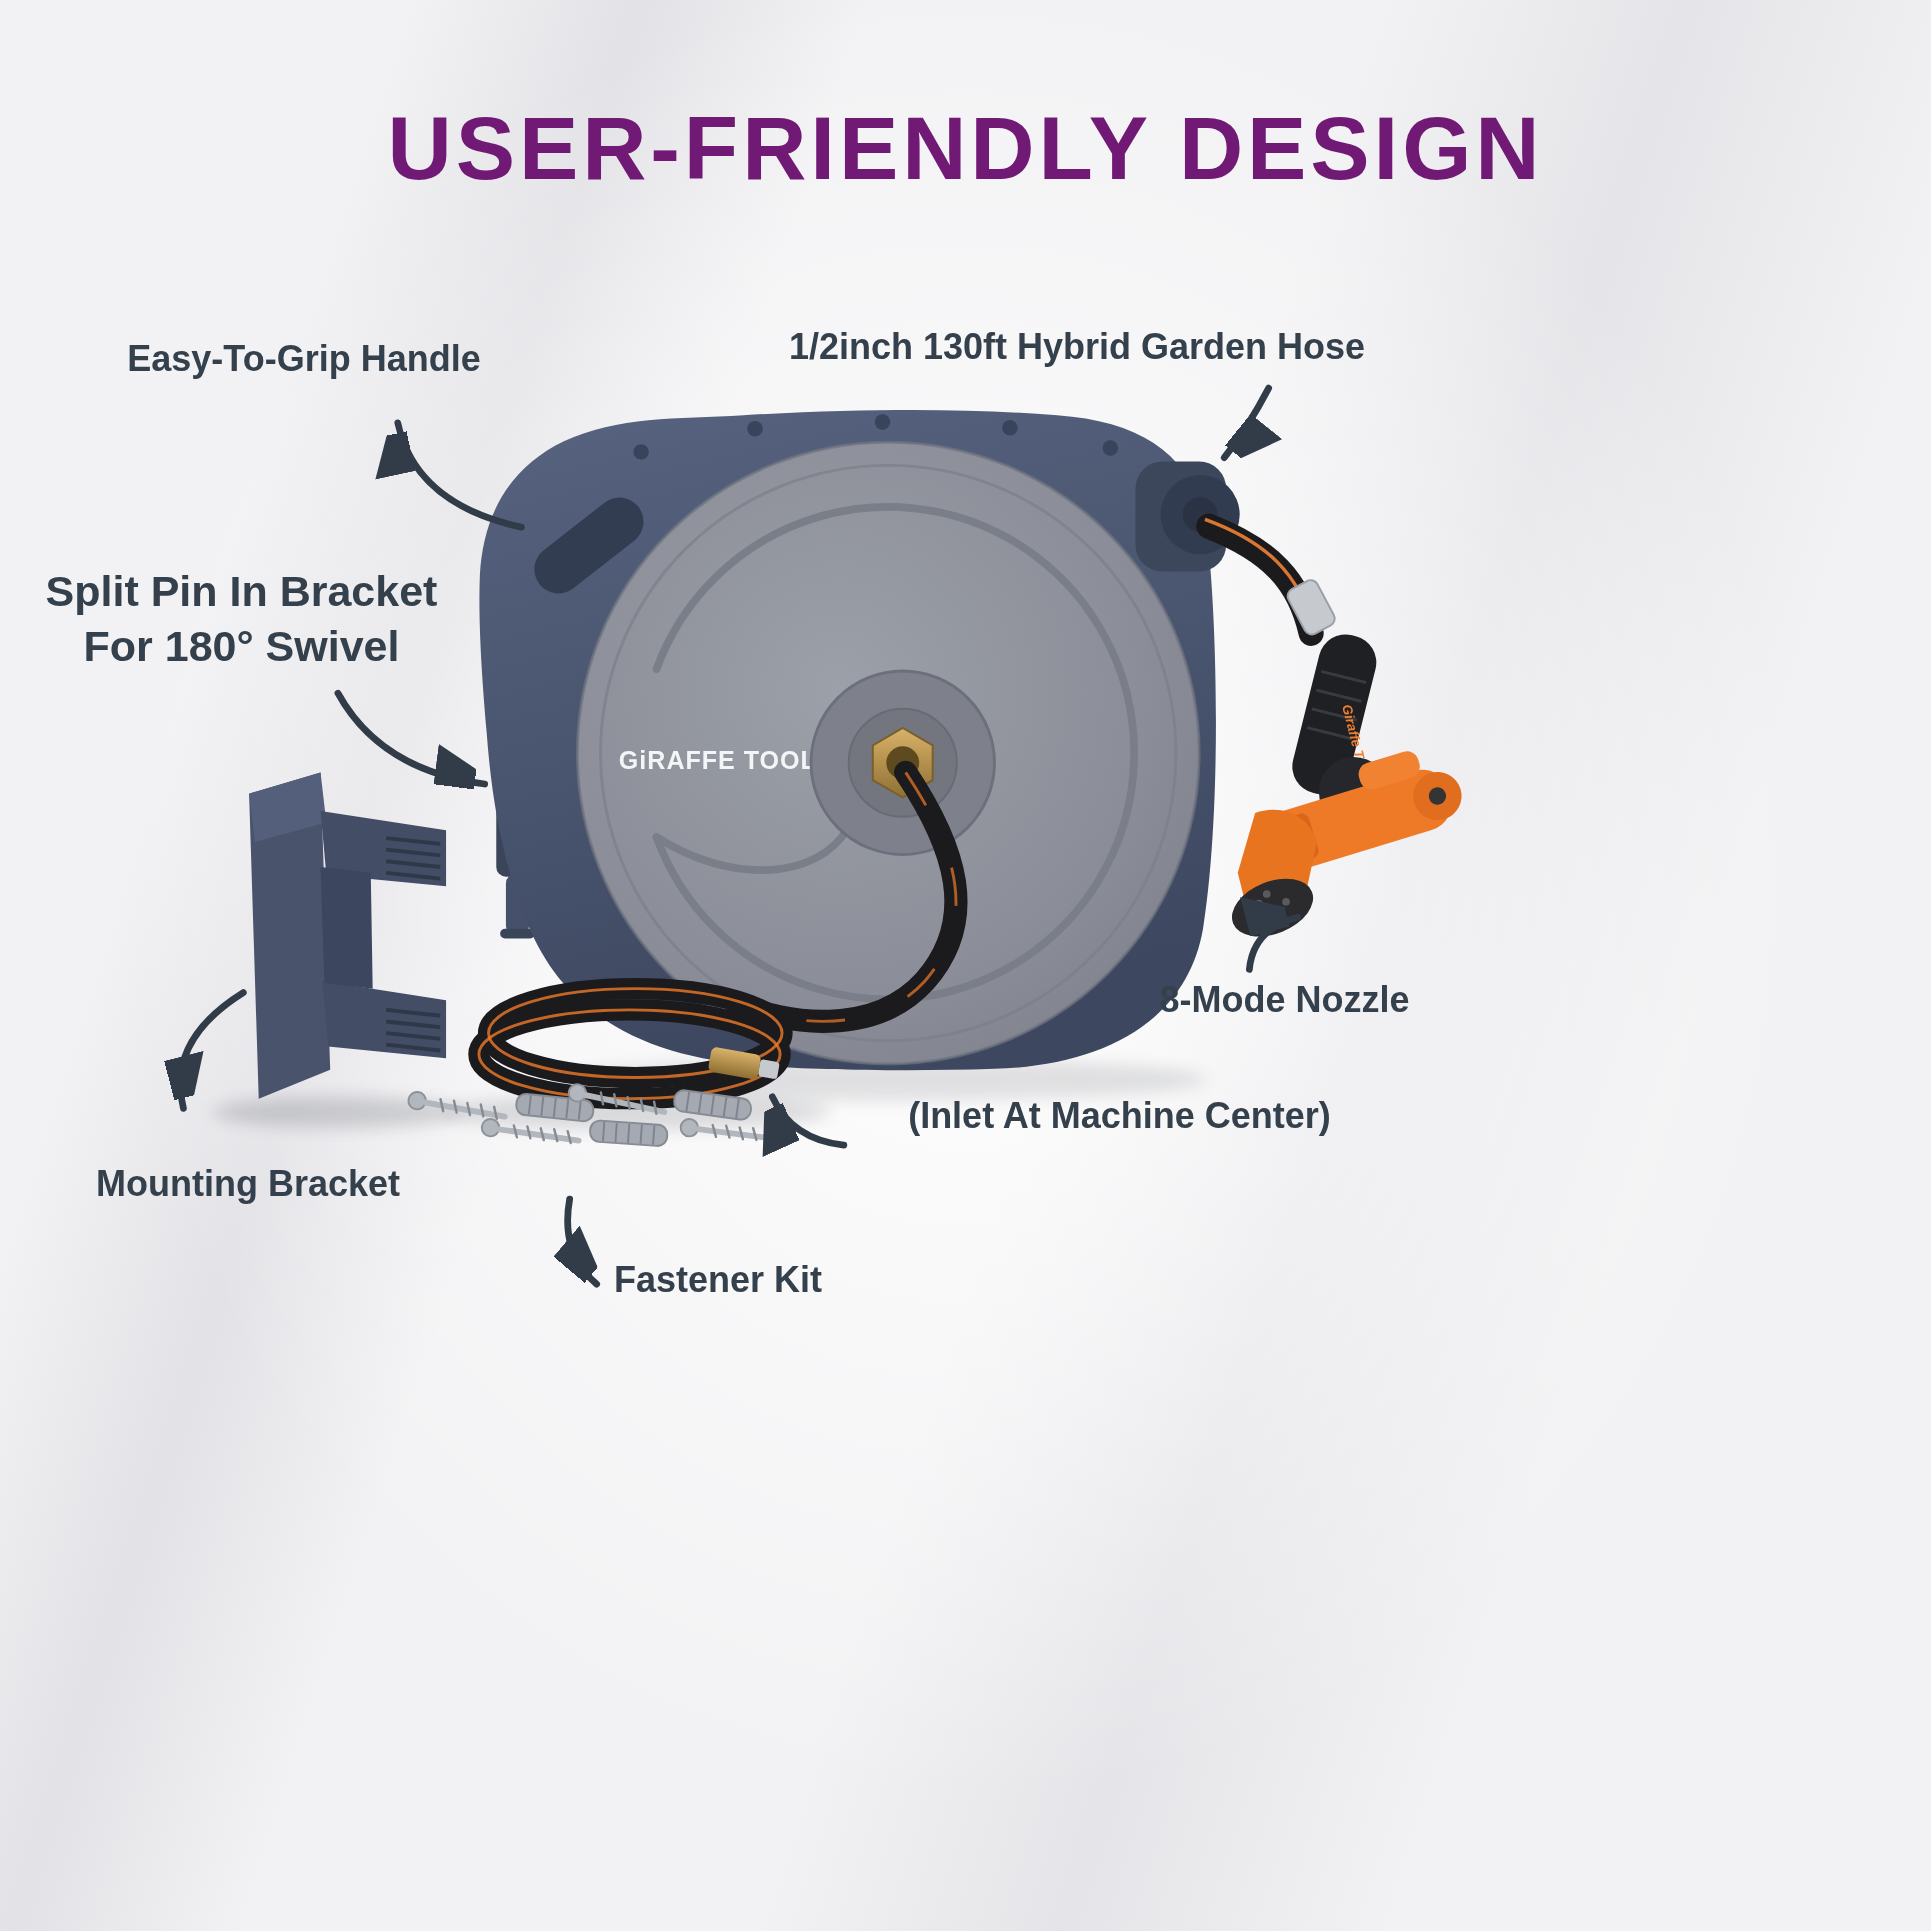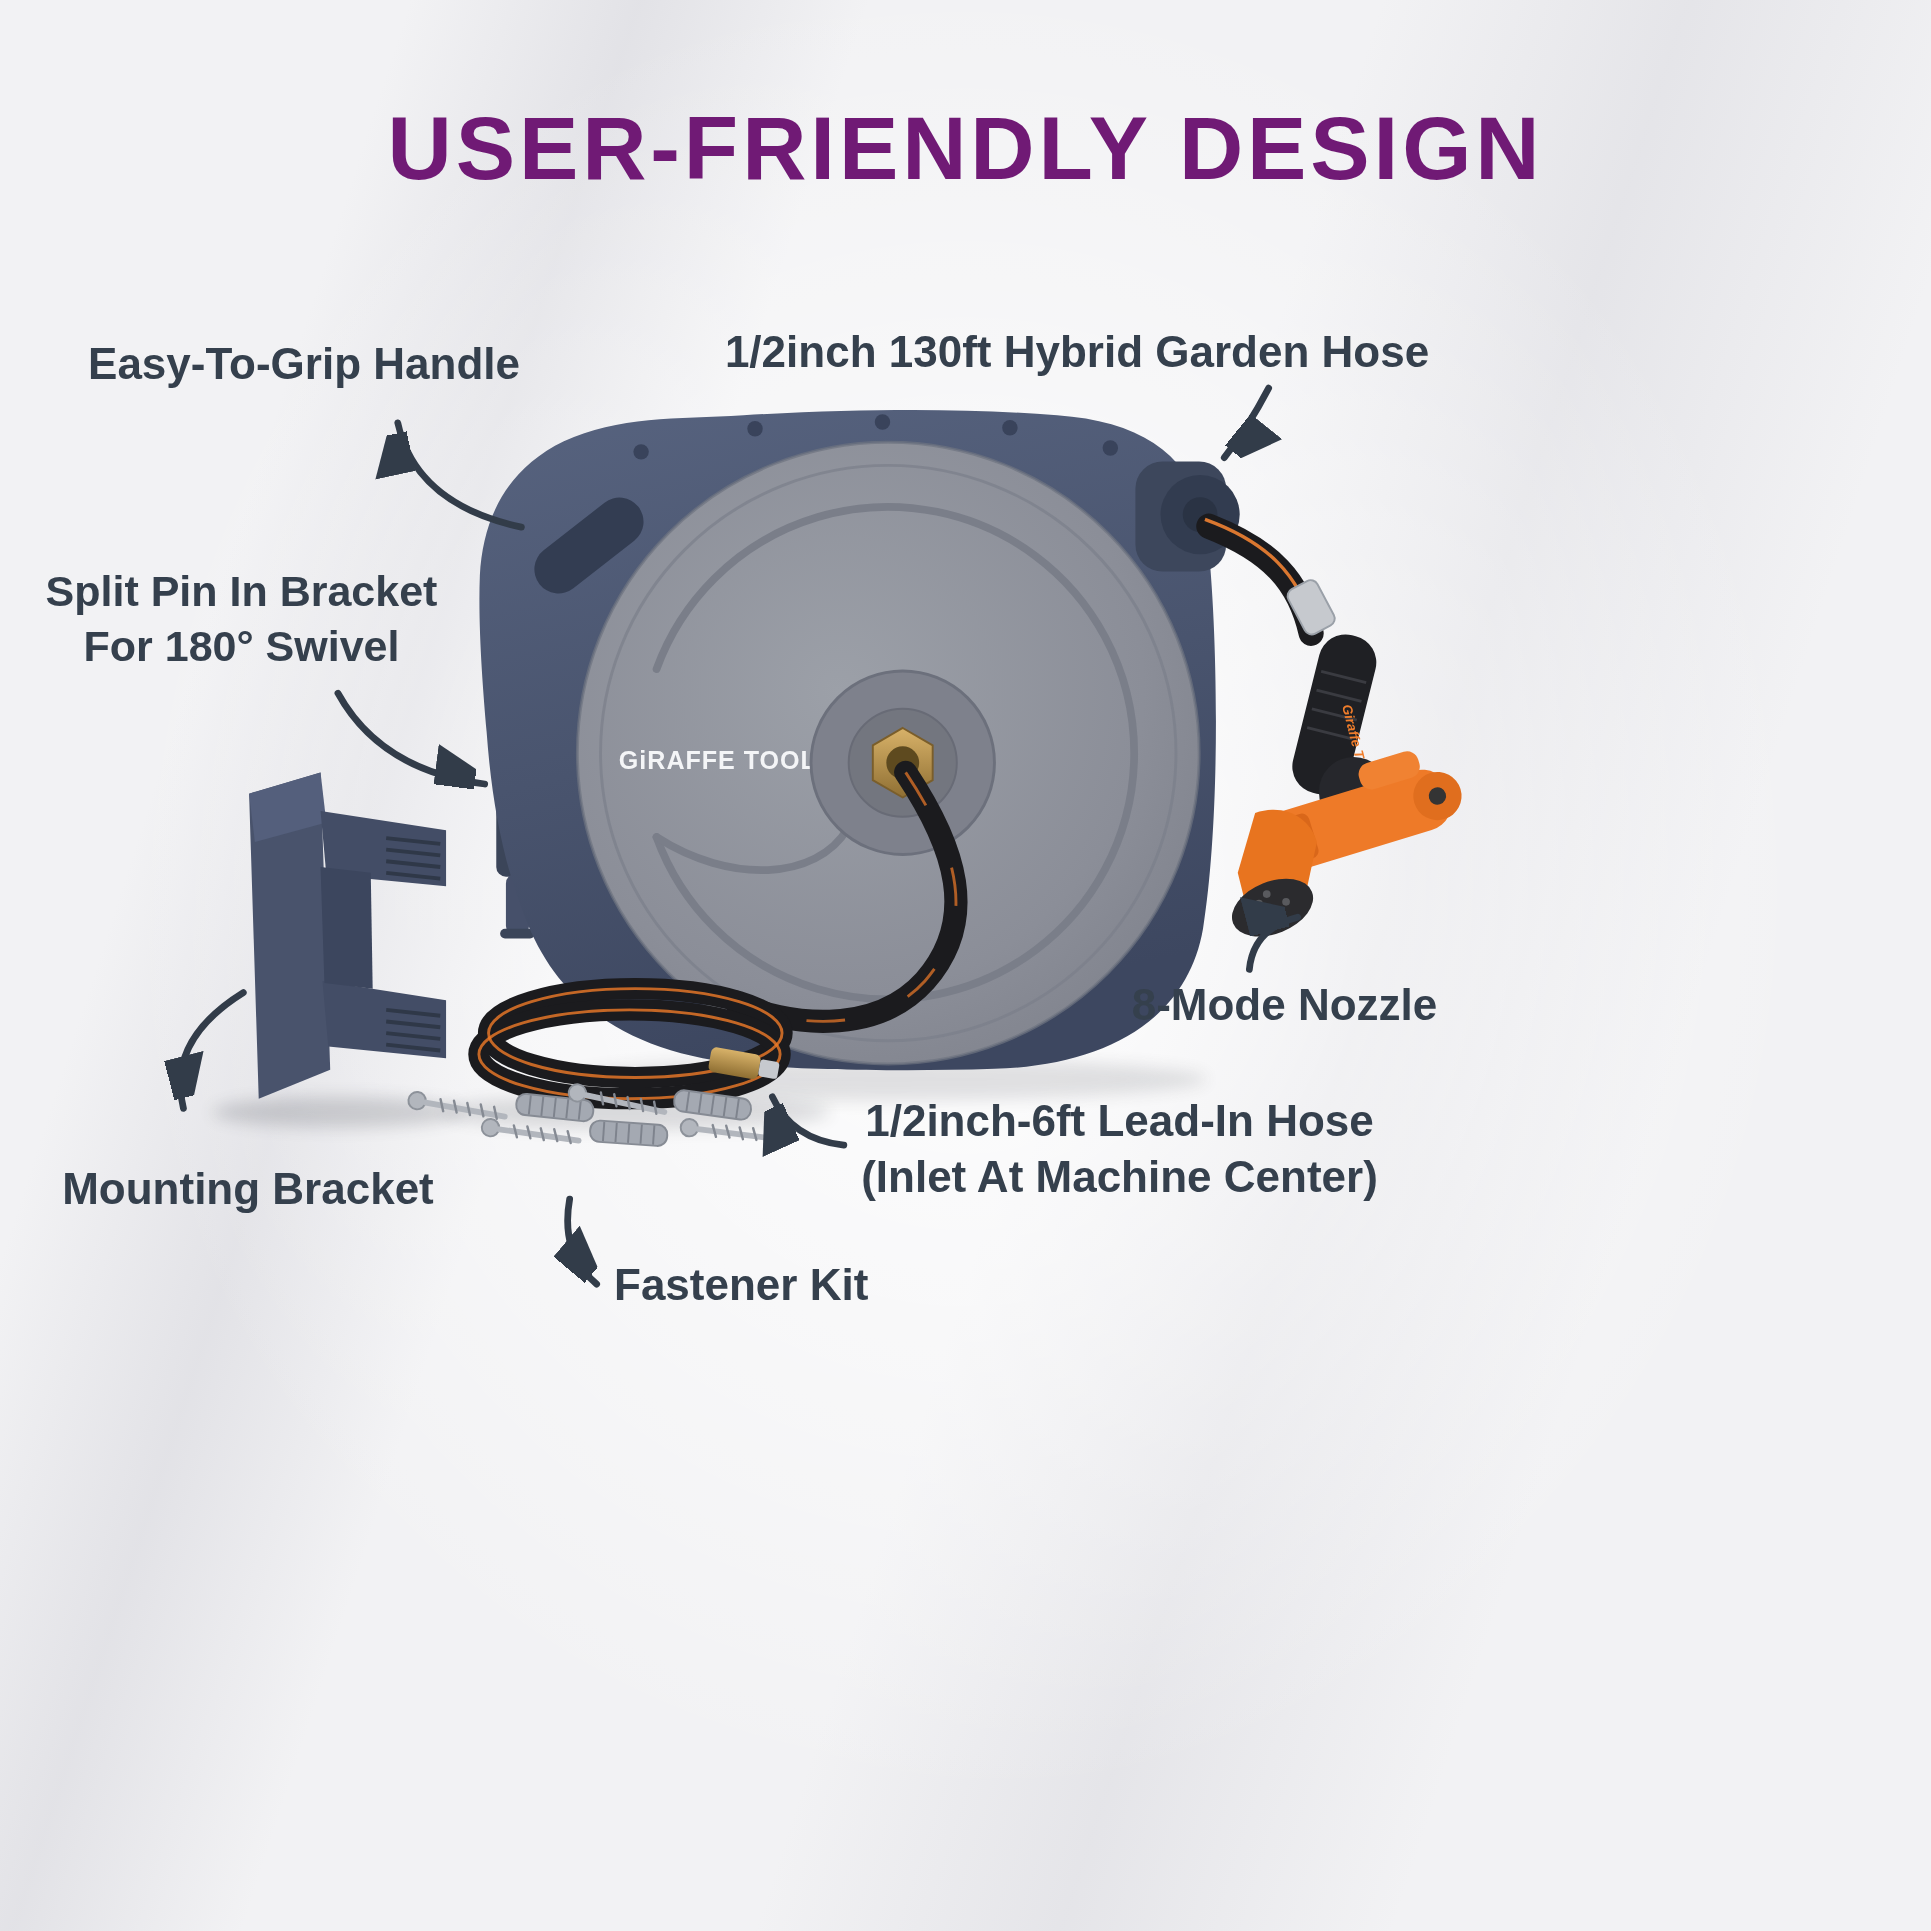--- a/index.html
+++ b/index.html
@@ -5,21 +5,21 @@
   html,body{margin:0;padding:0;background:#e9e9ec;}
   .canvas{position:relative;width:1931px;height:1931px;background:#F2F2F4;overflow:hidden;
           font-family:"Liberation Sans", sans-serif;}
   .streak1{position:absolute;inset:0;pointer-events:none;background:
     linear-gradient(108deg, rgba(255,255,255,0) 16%, rgba(201,201,209,0.38) 25%, rgba(255,255,255,0) 34%),
     linear-gradient(108deg, rgba(255,255,255,0) 54%, rgba(201,201,209,0.32) 66%, rgba(255,255,255,0) 79%);}
   .streak2{position:absolute;inset:0;pointer-events:none;background:
     radial-gradient(ellipse at 50% 46%, rgba(255,255,255,0.92) 0%, rgba(255,255,255,0) 62%);}
   .title{position:absolute;left:0;right:0;top:97px;margin:0;text-align:center;
          font-size:89px;font-weight:bold;letter-spacing:3.9px;color:#701a75;}
-  .label{position:absolute;color:#35404D;font-weight:bold;font-size:44px;line-height:1.28;}
+  .label{position:absolute;color:#35404D;font-weight:bold;font-size:36px;line-height:1.28;}
   .lbl-handle{left:87px;top:336px;width:434px;text-align:center;}
   .lbl-hose{left:710px;top:324px;width:734px;text-align:center;}
   .lbl-splitpin{left:29px;top:564px;width:425px;text-align:center;font-size:43px;}
   .lbl-mounting{left:48px;top:1161px;width:386px;text-align:center;margin-left:7px;}
   .lbl-nozzle{left:1101px;top:977px;width:367px;text-align:center;}
   .lbl-leadin{left:830px;top:1093px;width:579px;text-align:center;}
   .lbl-fastener{left:614px;top:1257px;width:290px;text-align:left;}
   .art{position:absolute;left:0;top:0;width:1931px;height:1931px;}
 </style>
 </head>
@@ -215,18 +215,17 @@
 
   <div class="label lbl-handle">Easy-To-Grip Handle</div>
   <div class="label lbl-hose">1/2inch 130ft Hybrid Garden Hose</div>
   <div class="label lbl-splitpin">
     <div>Split Pin In Bracket</div>
     <div>For 180° Swivel</div>
   </div>
   <div class="label lbl-mounting">Mounting Bracket</div>
   <div class="label lbl-nozzle">8-Mode Nozzle</div>
   <div class="label lbl-leadin">
-    <div>1/2inch-6ft Lead-In Hose</div>
     <div>(Inlet At Machine Center)</div>
   </div>
   <div class="label lbl-fastener">Fastener Kit</div>
 </div>
 
 
 </body></html>

